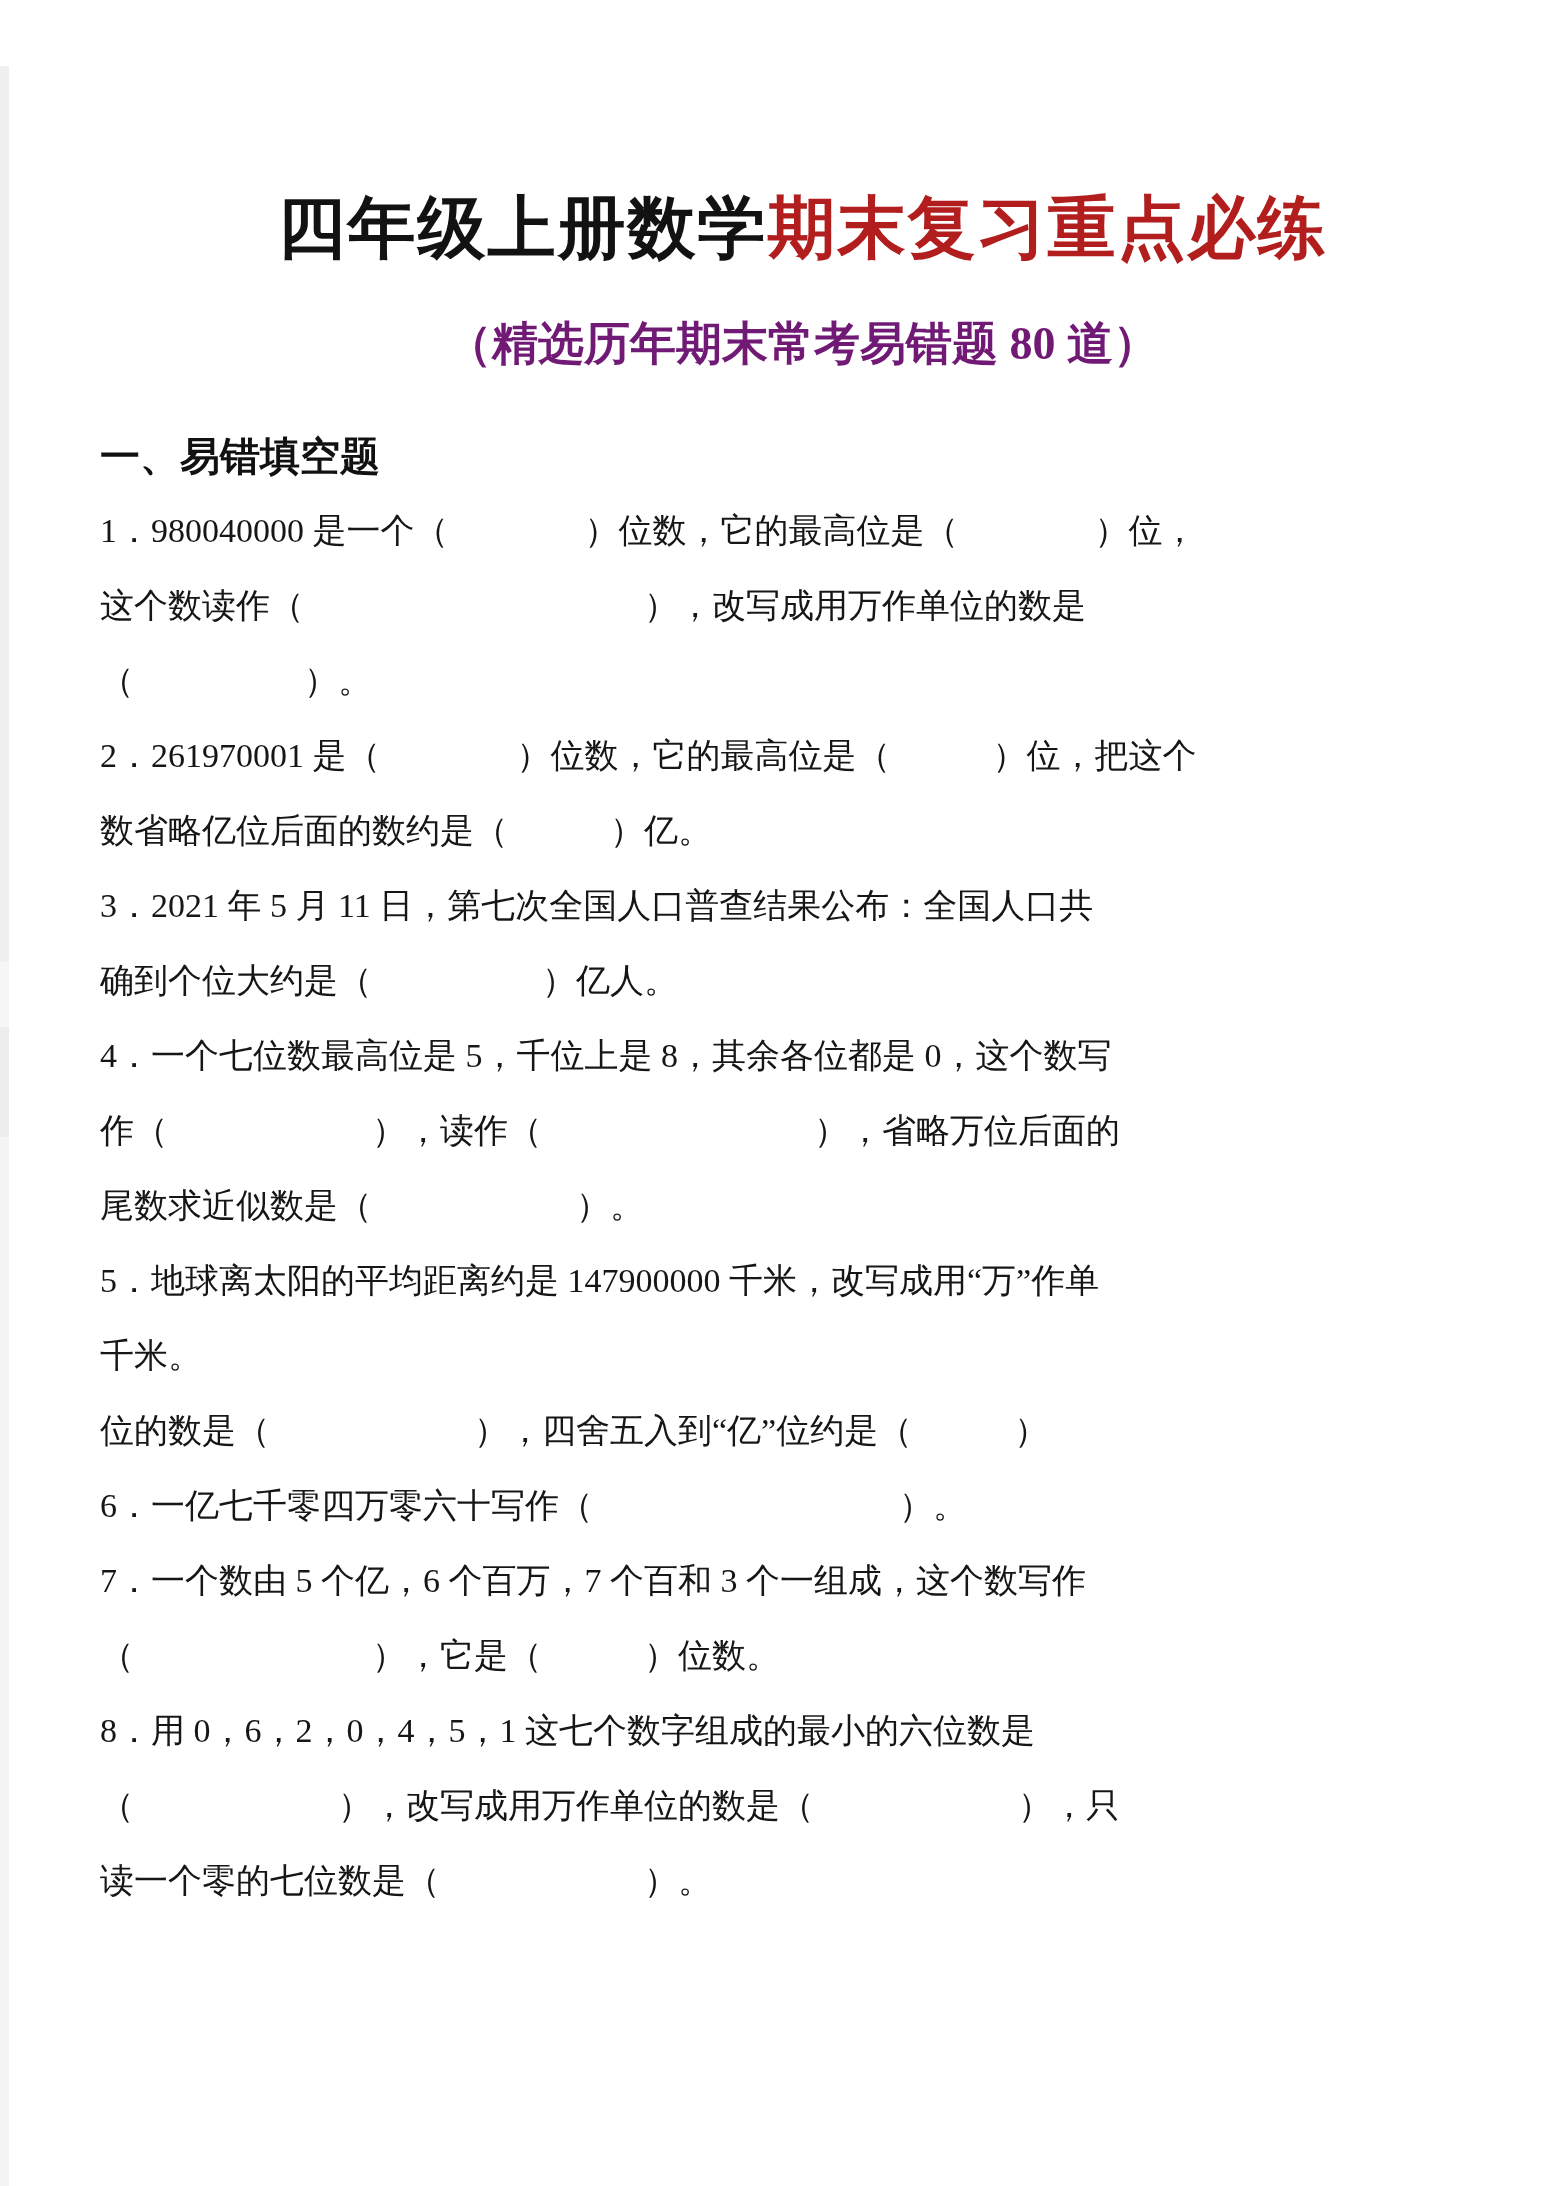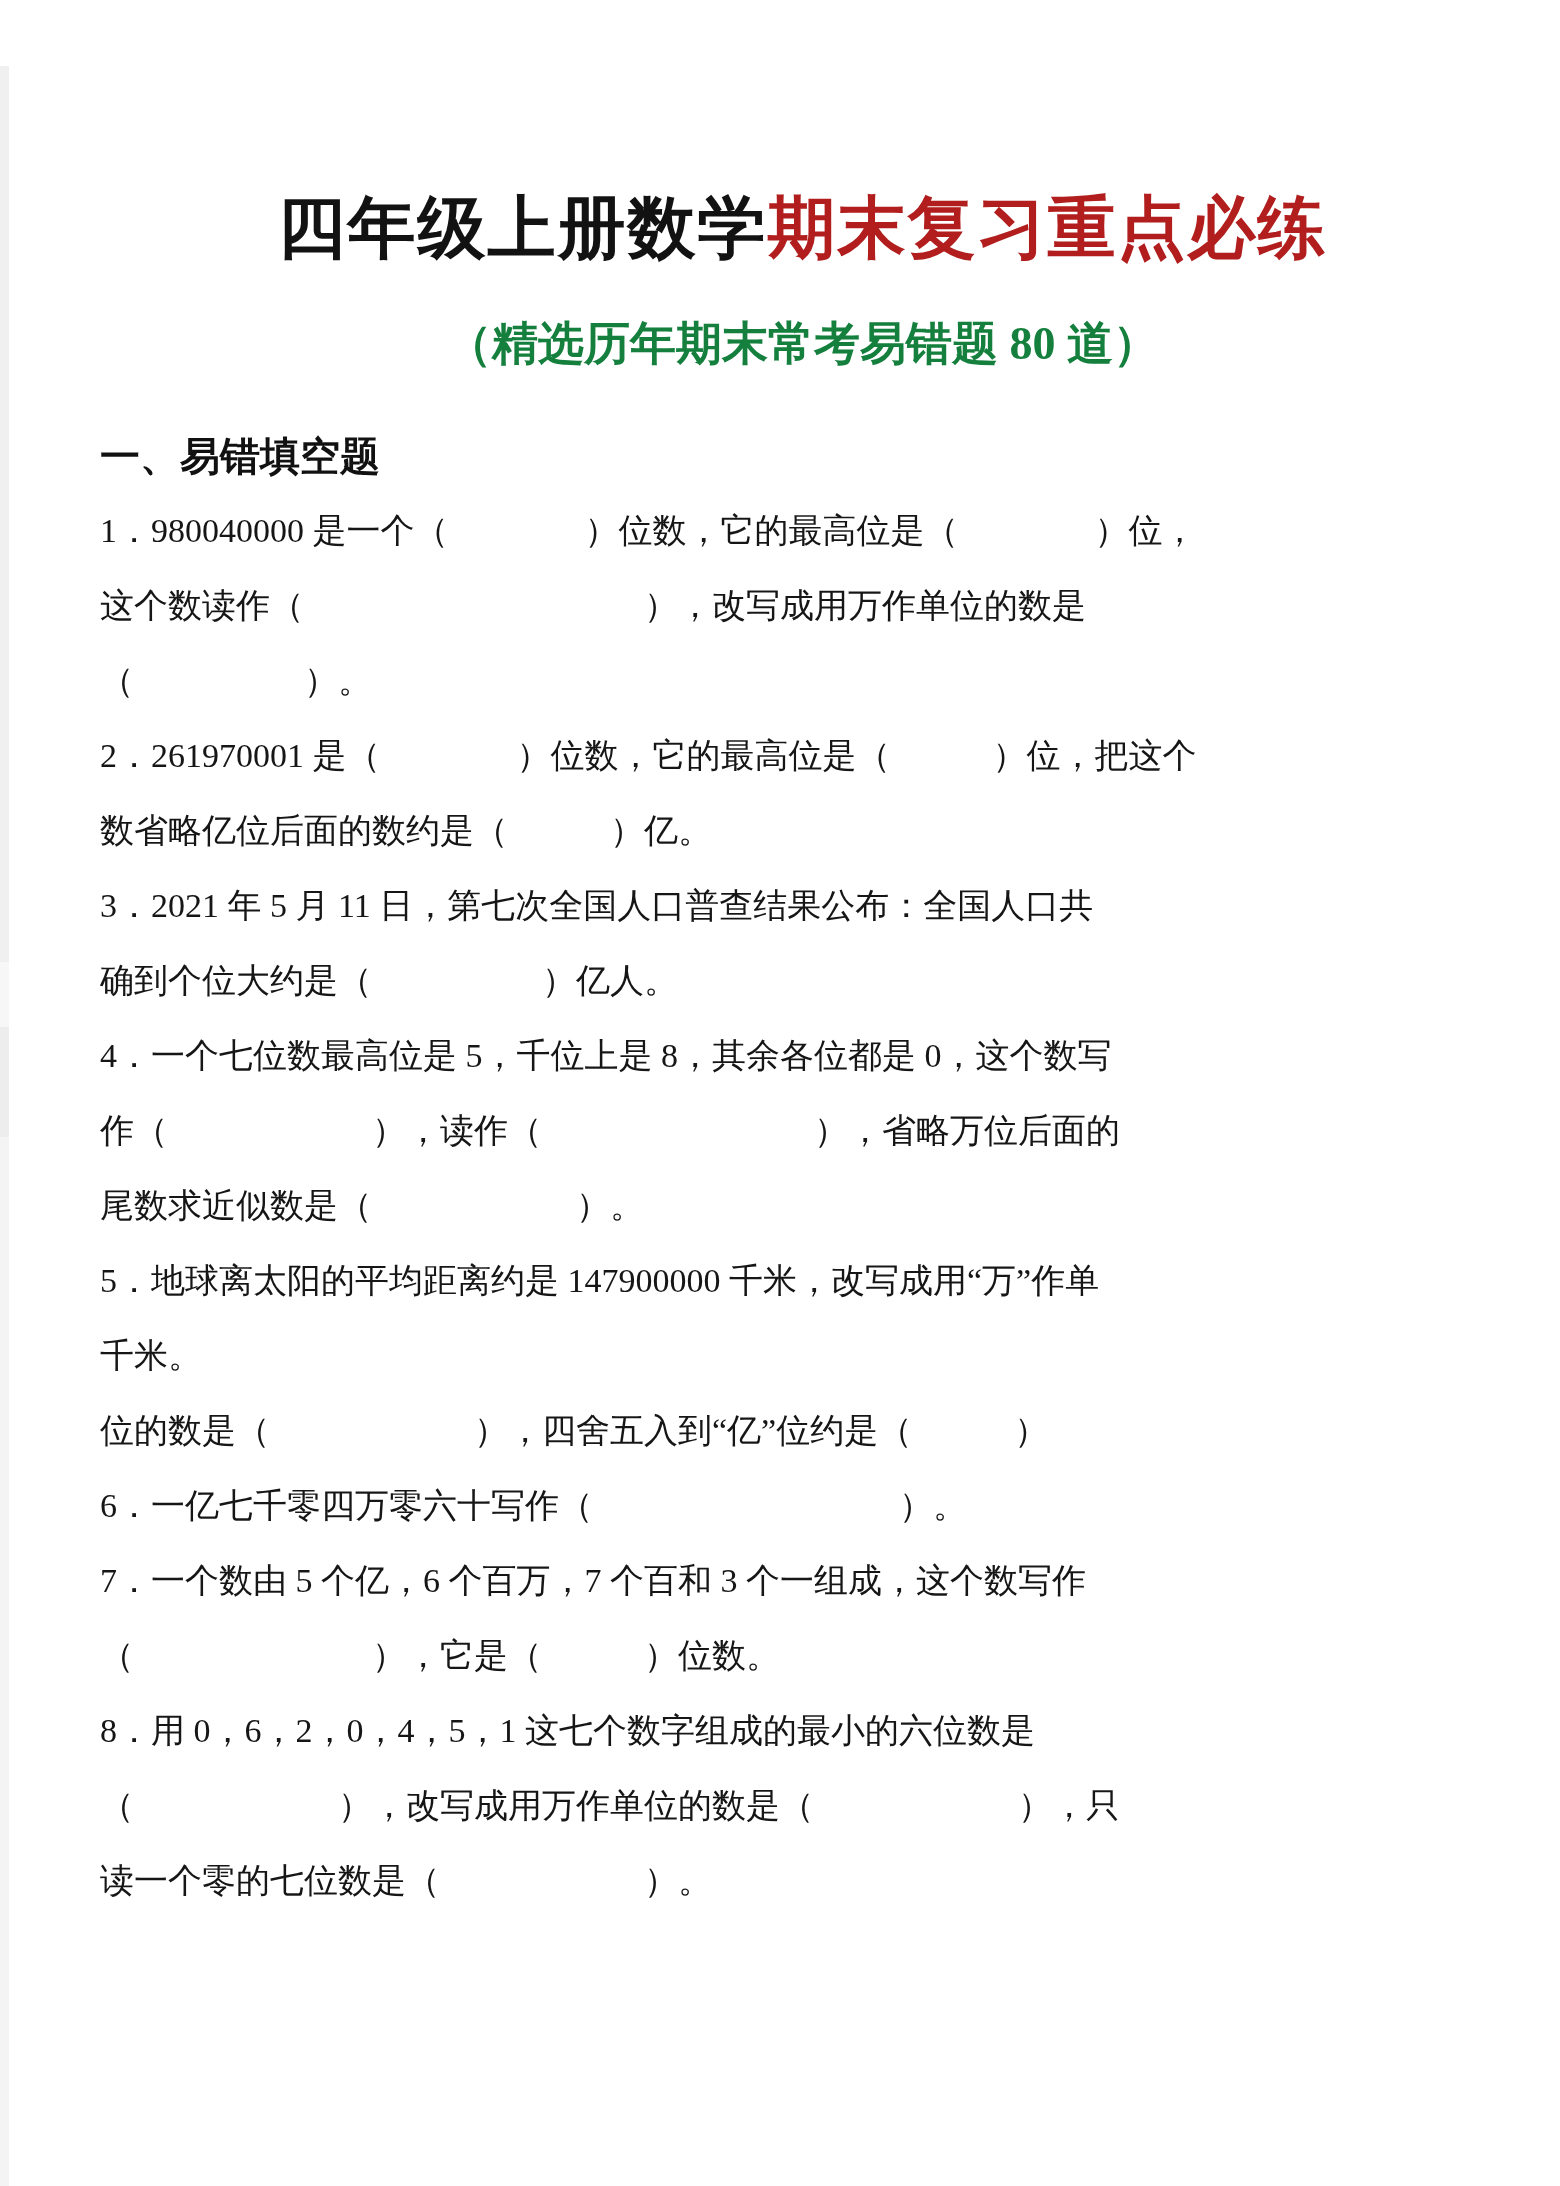--- a/index.html
+++ b/index.html
@@ -42,21 +42,21 @@
     white-space: nowrap;
   }
   .title .title-black { color: #121212; }
   .title .title-red   { color: #b21e1e; }
   .subtitle {
     margin-top: 48px;
     text-align: center;
     font-size: 46px;
     line-height: 58px;
     font-weight: bold;
-    color: #15803d;
+    color: #701a75;
     white-space: nowrap;
   }
   .section-heading {
     margin-top: 58px;
     font-size: 40px;
     line-height: 52px;
     font-weight: bold;
     color: #111111;
   }
   .questions { margin-top: 10px; }

